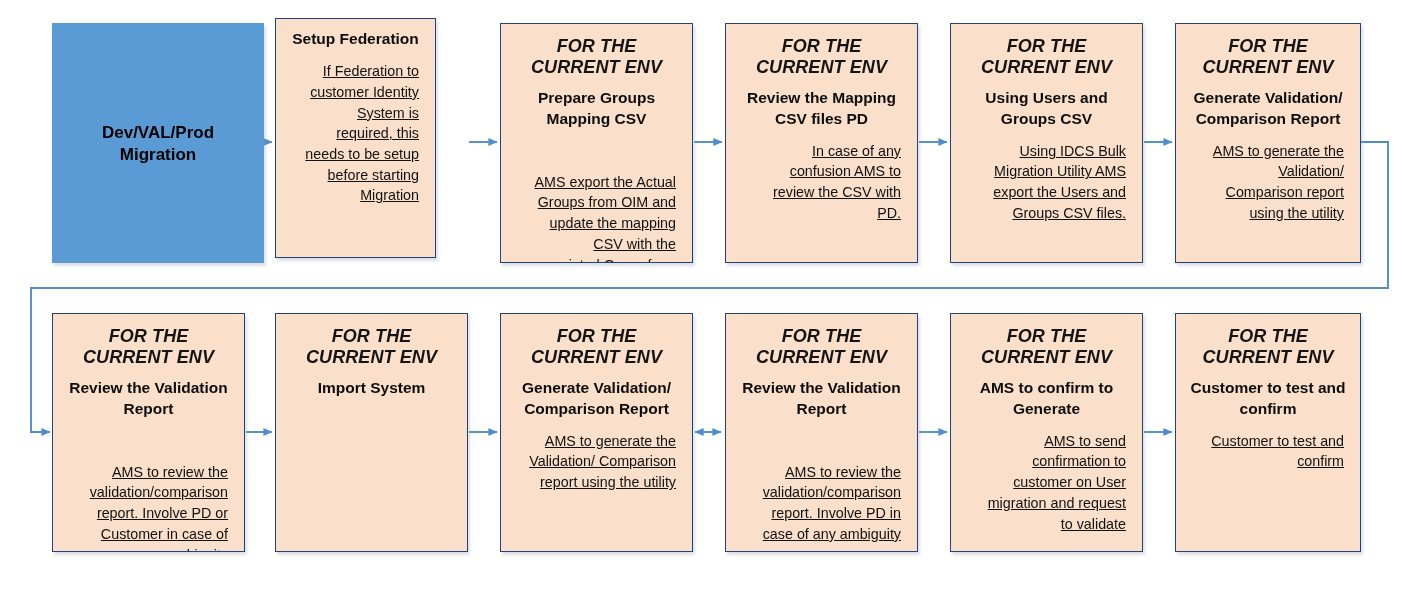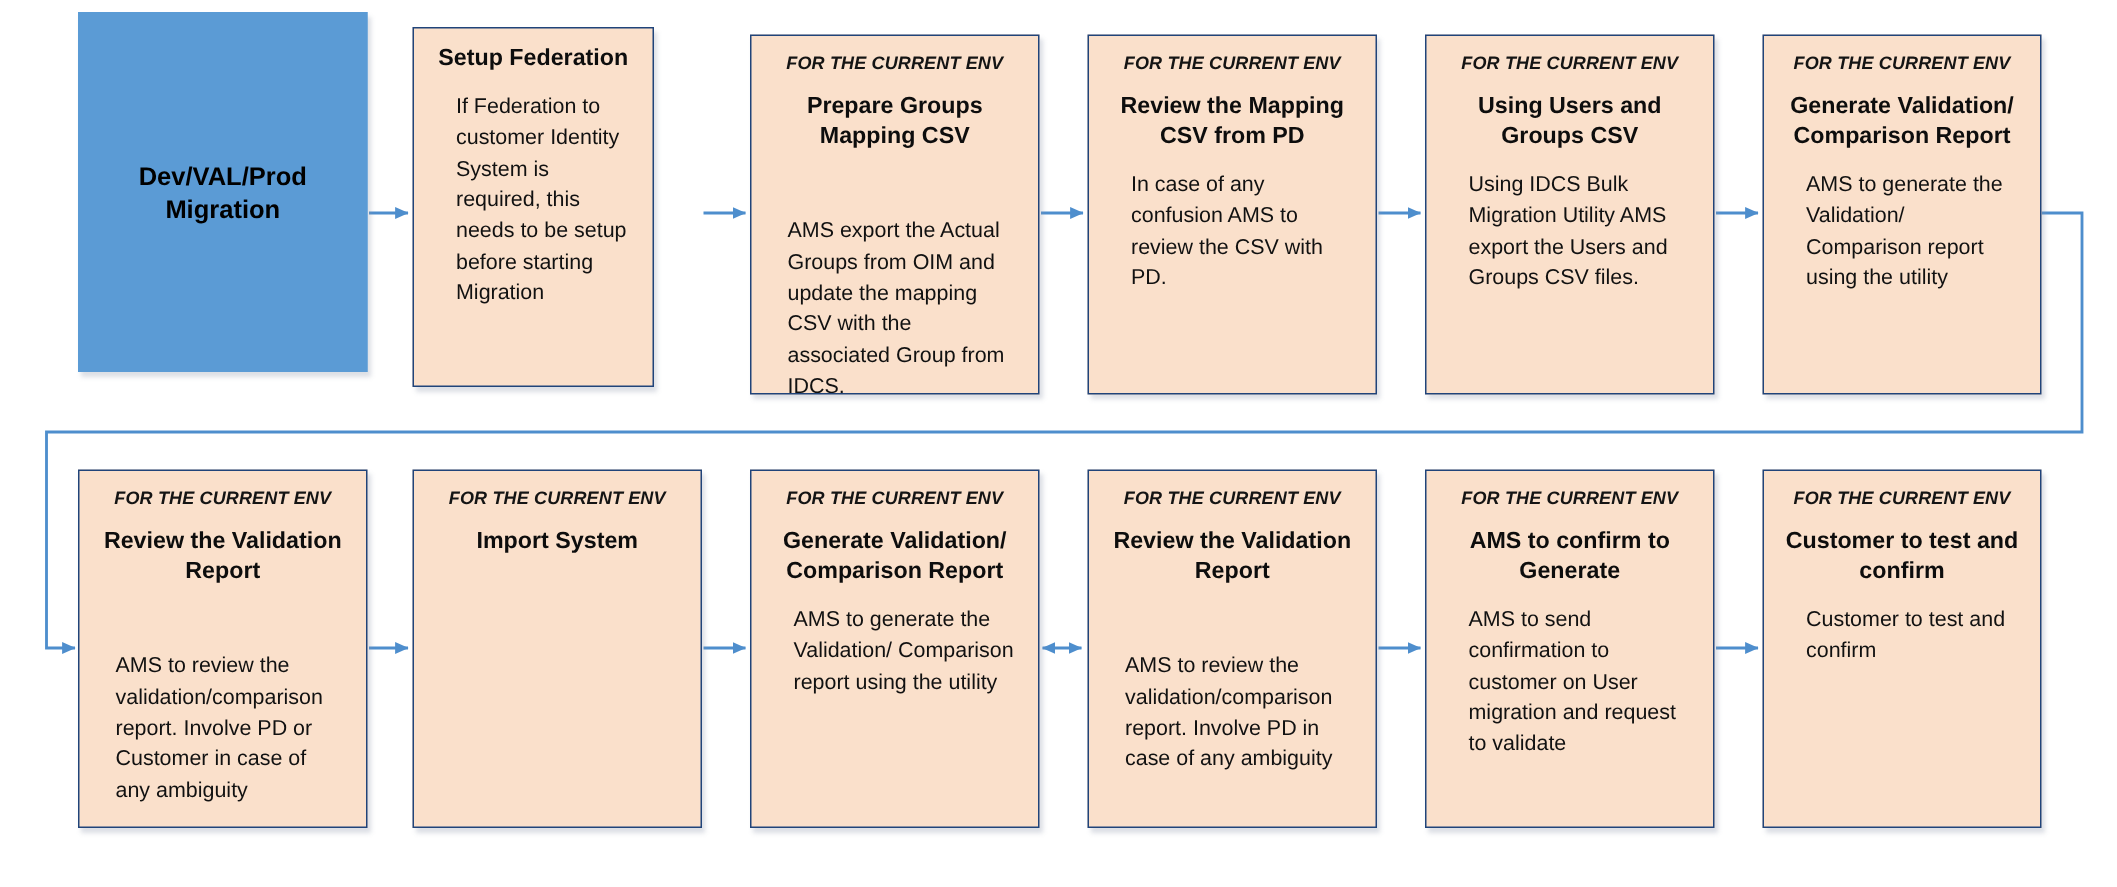--- a/index.html
+++ b/index.html
@@ -44,21 +44,21 @@
   .node.start {
     background: #5B9BD5;
     border: 1px solid #5B9BD5;
     box-shadow: 2px 3px 3px rgba(140, 150, 170, 0.30);
     display: flex;
     align-items: center;
     justify-content: center;
   }
 
   .env-tag {
-    font-size: 12px;
+    font-size: 18px;
     font-style: italic;
     font-weight: bold;
     color: #141414;
     text-align: center;
     letter-spacing: 0.1px;
     margin: 2px 0 11px 0;
     line-height: 1.15;
   }
 
   .node-title {
@@ -72,23 +72,24 @@
   .node.start .node-title {
     font-size: 17px;
     margin: 0;
     color: #000000;
   }
 
   .node-body {
     font-size: 14.3px;
     color: #111111;
     line-height: 1.45;
-    text-align: left;
+    text-align: right;
     padding-left: 14px;
     padding-right: 2px;
+    text-decoration: underline;
   }
   .node-body.tight { padding-left: 10px; margin-top: 43px; }
 </style>
 </head>
 <body>
 
 <div id="canvas">
 
   <svg id="connectors" viewBox="0 0 1411 591" width="1411" height="591">
     <defs>
@@ -111,38 +112,38 @@
       <path d="M1361,142 L1388,142 L1388,288 L31,288 L31,432 L50,432" marker-end="url(#ah)"></path>
 
       <line x1="246" y1="432" x2="272" y2="432" marker-end="url(#ah)"></line>
       <line x1="469" y1="432" x2="497" y2="432" marker-end="url(#ah)"></line>
       <line x1="695" y1="432" x2="721" y2="432" marker-end="url(#ah)" marker-start="url(#ahl)"></line>
       <line x1="919" y1="432" x2="947" y2="432" marker-end="url(#ah)"></line>
       <line x1="1144" y1="432" x2="1172" y2="432" marker-end="url(#ah)"></line>
     </g>
   </svg>
 
-  <div class="node start" style="left:52px; top:8px; width:193px; height:240px;justify-content:center;">
+  <div class="node start" style="left:52px; top:23px; width:212px; height:240px;justify-content:center;">
     <div class="node-title">Dev/VAL/Prod Migration</div>
   </div>
 
   <div class="node" style="left:275px; top:18px; width:161px; height:240px;">
     <div class="node-title">Setup Federation</div>
     <div class="node-body">If Federation to customer Identity System is required, this needs to be setup before starting Migration</div>
   </div>
 
   <div class="node" style="left:500px; top:23px; width:193px; height:240px;">
     <div class="env-tag">FOR THE CURRENT ENV</div>
     <div class="node-title">Prepare Groups Mapping CSV</div>
     <div class="node-body tight">AMS export the Actual Groups from OIM and update the mapping CSV with the associated Group from IDCS.</div>
   </div>
 
   <div class="node" style="left:725px; top:23px; width:193px; height:240px;">
     <div class="env-tag">FOR THE CURRENT ENV</div>
-    <div class="node-title">Review the Mapping CSV from PD</div>
+    <div class="node-title">Review the Mapping CSV files PD</div>
     <div class="node-body">In case of any confusion AMS to review the CSV with PD.</div>
   </div>
 
   <div class="node" style="left:950px; top:23px; width:193px; height:240px;">
     <div class="env-tag">FOR THE CURRENT ENV</div>
     <div class="node-title">Using Users and Groups CSV</div>
     <div class="node-body">Using IDCS Bulk Migration Utility AMS export the Users and Groups CSV files.</div>
   </div>
 
   <div class="node" style="left:1175px; top:23px; width:186px; height:240px;">

